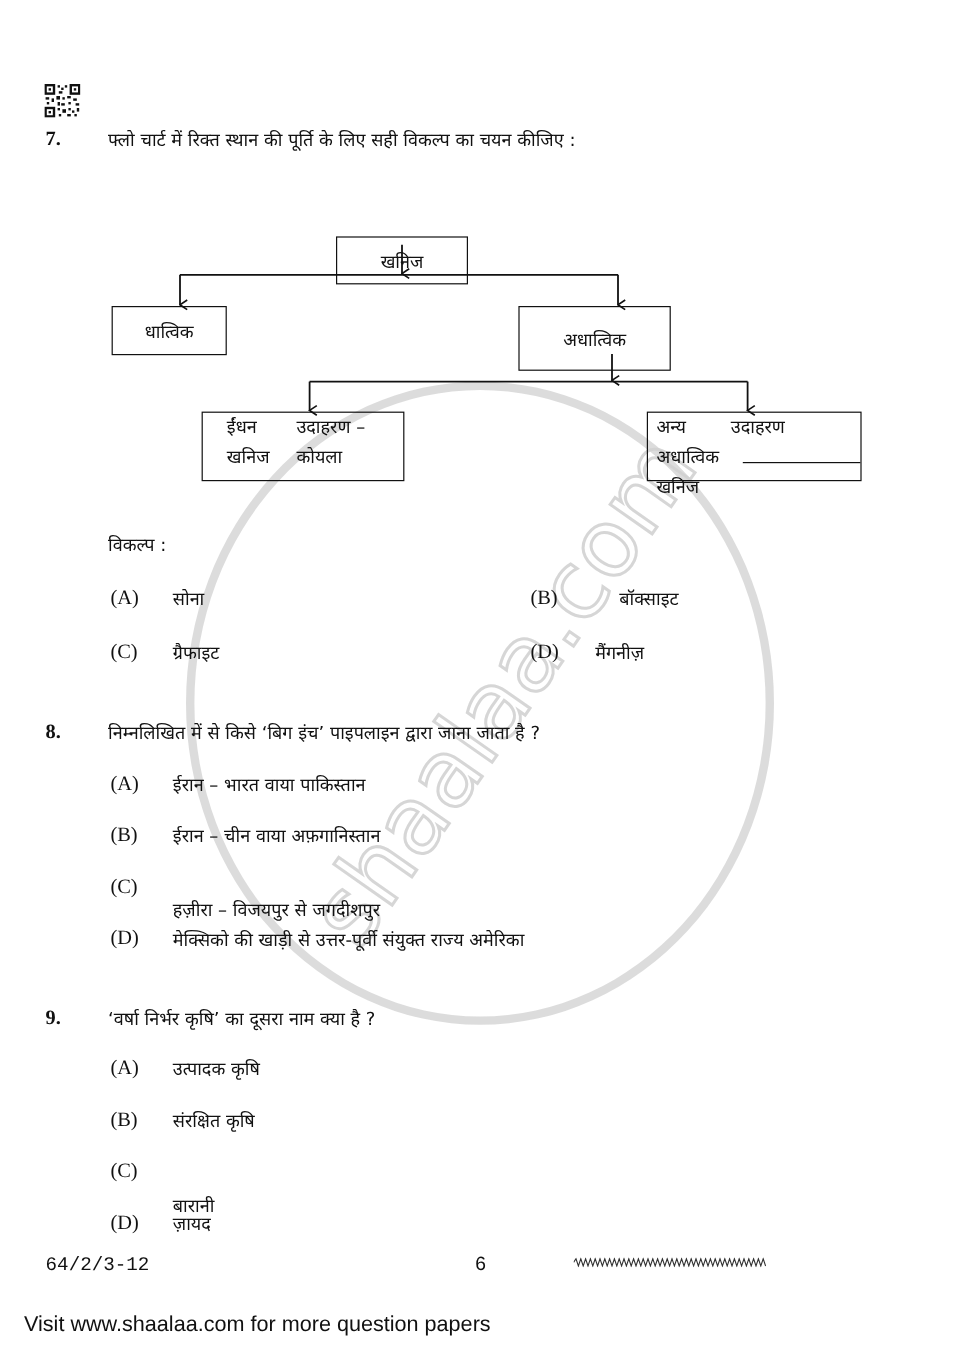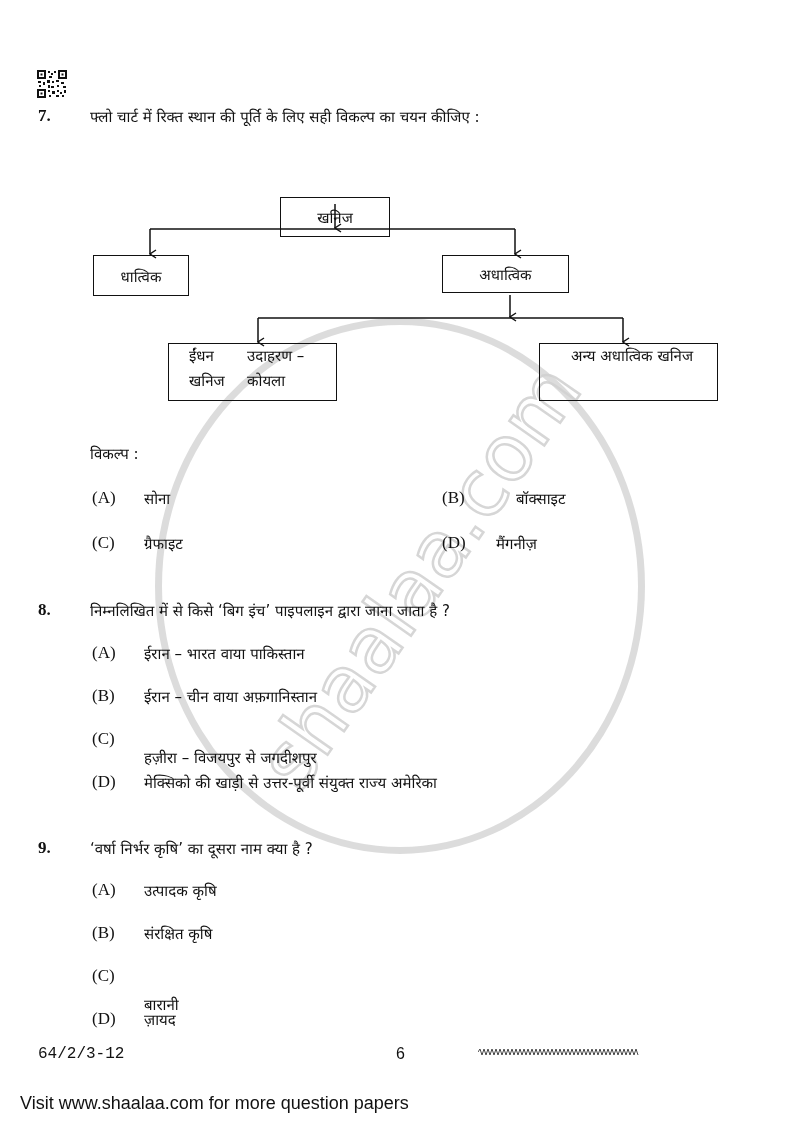--- a/index.html
+++ b/index.html
@@ -175,29 +175,32 @@
       <line x1="258" y1="318" x2="258" y2="342" stroke="#111" stroke-width="1.5" marker-end="url(#arr)"></line>
       <line x1="623" y1="318" x2="623" y2="342" stroke="#111" stroke-width="1.5" marker-end="url(#arr)"></line>
     </svg>
 
     <div class="fc-box" style="left:280px; top:165px; width:110px; height:40px;margin-top:32px;">
       <span>खनिज</span>
     </div>
     <div class="fc-box" style="left:93px; top:255px; width:96px; height:41px;text-align:center;">
       <span>धात्विक</span>
     </div>
-    <div class="fc-box" style="left:442px; top:255px; width:127px; height:38px;">
+    <div class="fc-box" style="left:432px; top:255px; width:127px; height:54px;">
       <span>अधात्विक</span>
     </div>
     <div class="fc-box multi" style="left:168px; top:343px; width:169px; height:58px; padding-left:20px;">
       <span>ईंधन  खनिज</span>
       <span>उदाहरण – कोयला</span>
     </div>
     <div class="fc-box multi" style="left:539px; top:343px; width:179px; height:58px; padding-left:7px;">
       <span>अन्य अधात्विक खनिज</span>
+      <span>
+        <span>उदाहरण</span><span class="blank-line"></span>
+      </span>
     </div>
   </div>
 
   <div class="abs qtext" style="left:90px; top:443px;">विकल्प :</div>
 
   <div>
     <div class="abs optlabel" style="left:92px; top:488px;">(A)</div>
     <div class="abs opttext" style="left:144px; top:488px;">सोना</div>
   </div>
   <div>

